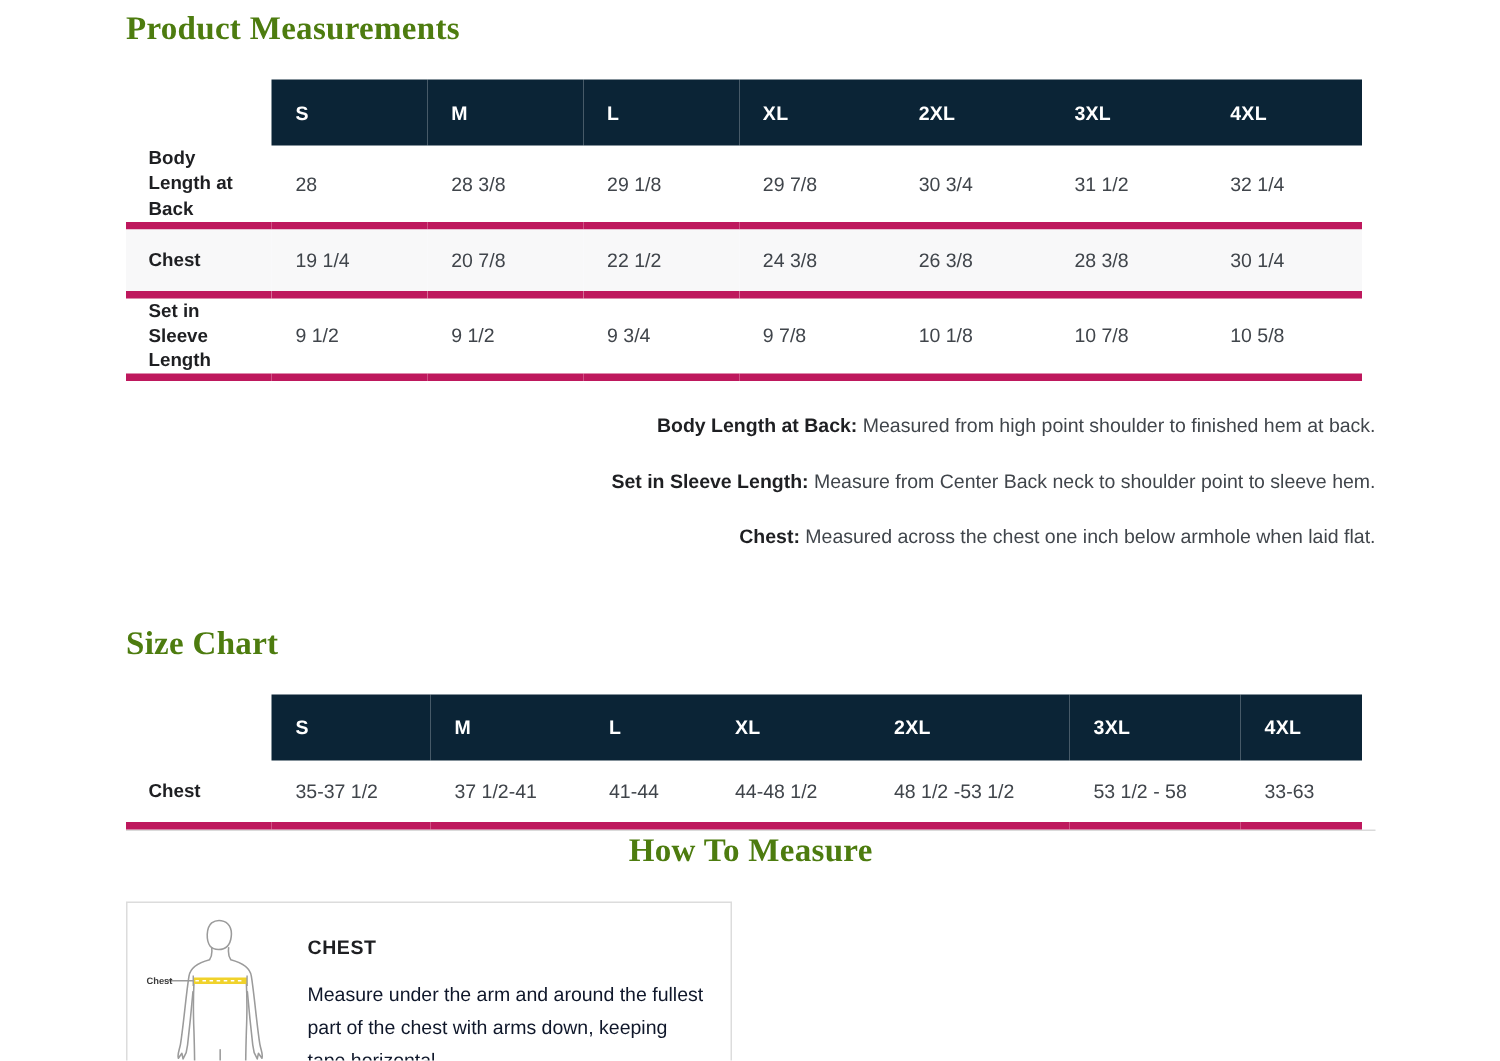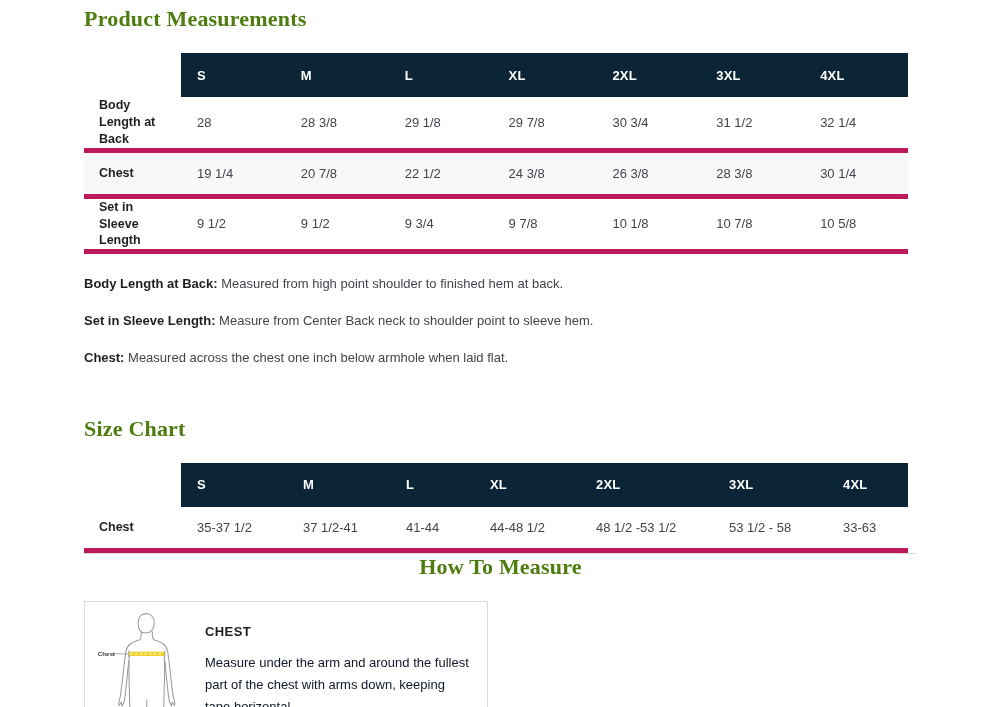--- a/index.html
+++ b/index.html
@@ -52,21 +52,21 @@
     font-size: 12.5px;
     color: #1e1f22;
     padding-left: 15px;
     padding-right: 18px;
     line-height: 1.35;
   }
   .tr .td { padding-left: 16px; }
   .tr.zebra > div { background: #f8f8f9; }
 
   
-  .defs { margin-top: 22px; }
+  .defs { margin-top: 22px; text-align: right; }
   .defs p { margin: 0 0 20px 0; font-size: 13px; line-height: 1.3; color: #40454b; }
   .defs .term { font-weight: bold; color: #1e1f22; }
 
   
   hr.section-divider {
     border: none;
     border-top: 1px solid #dadada;
     margin: 0;
     width: 833px;
   }

